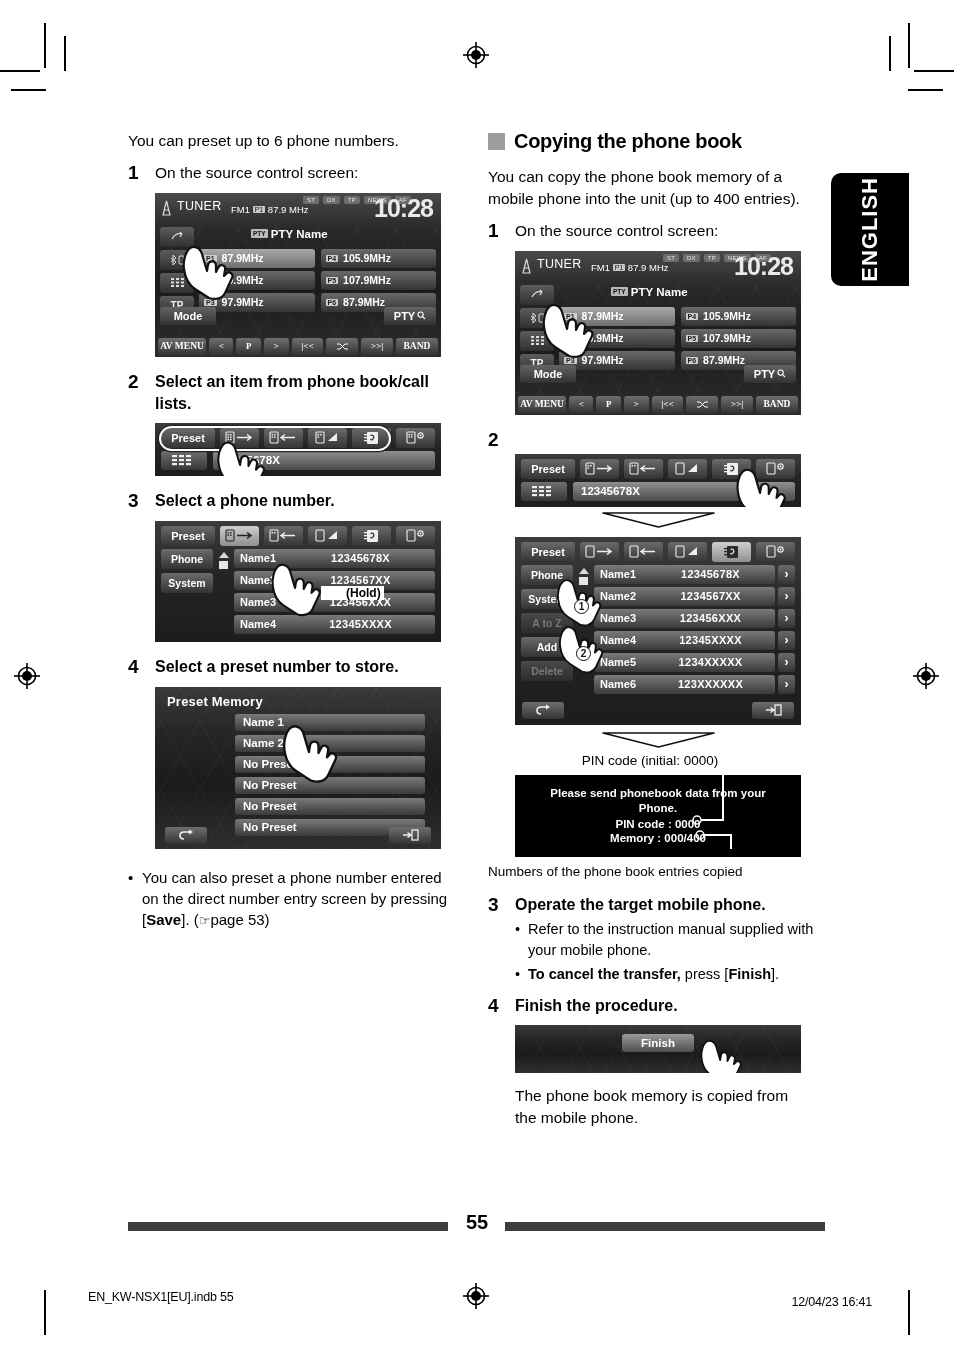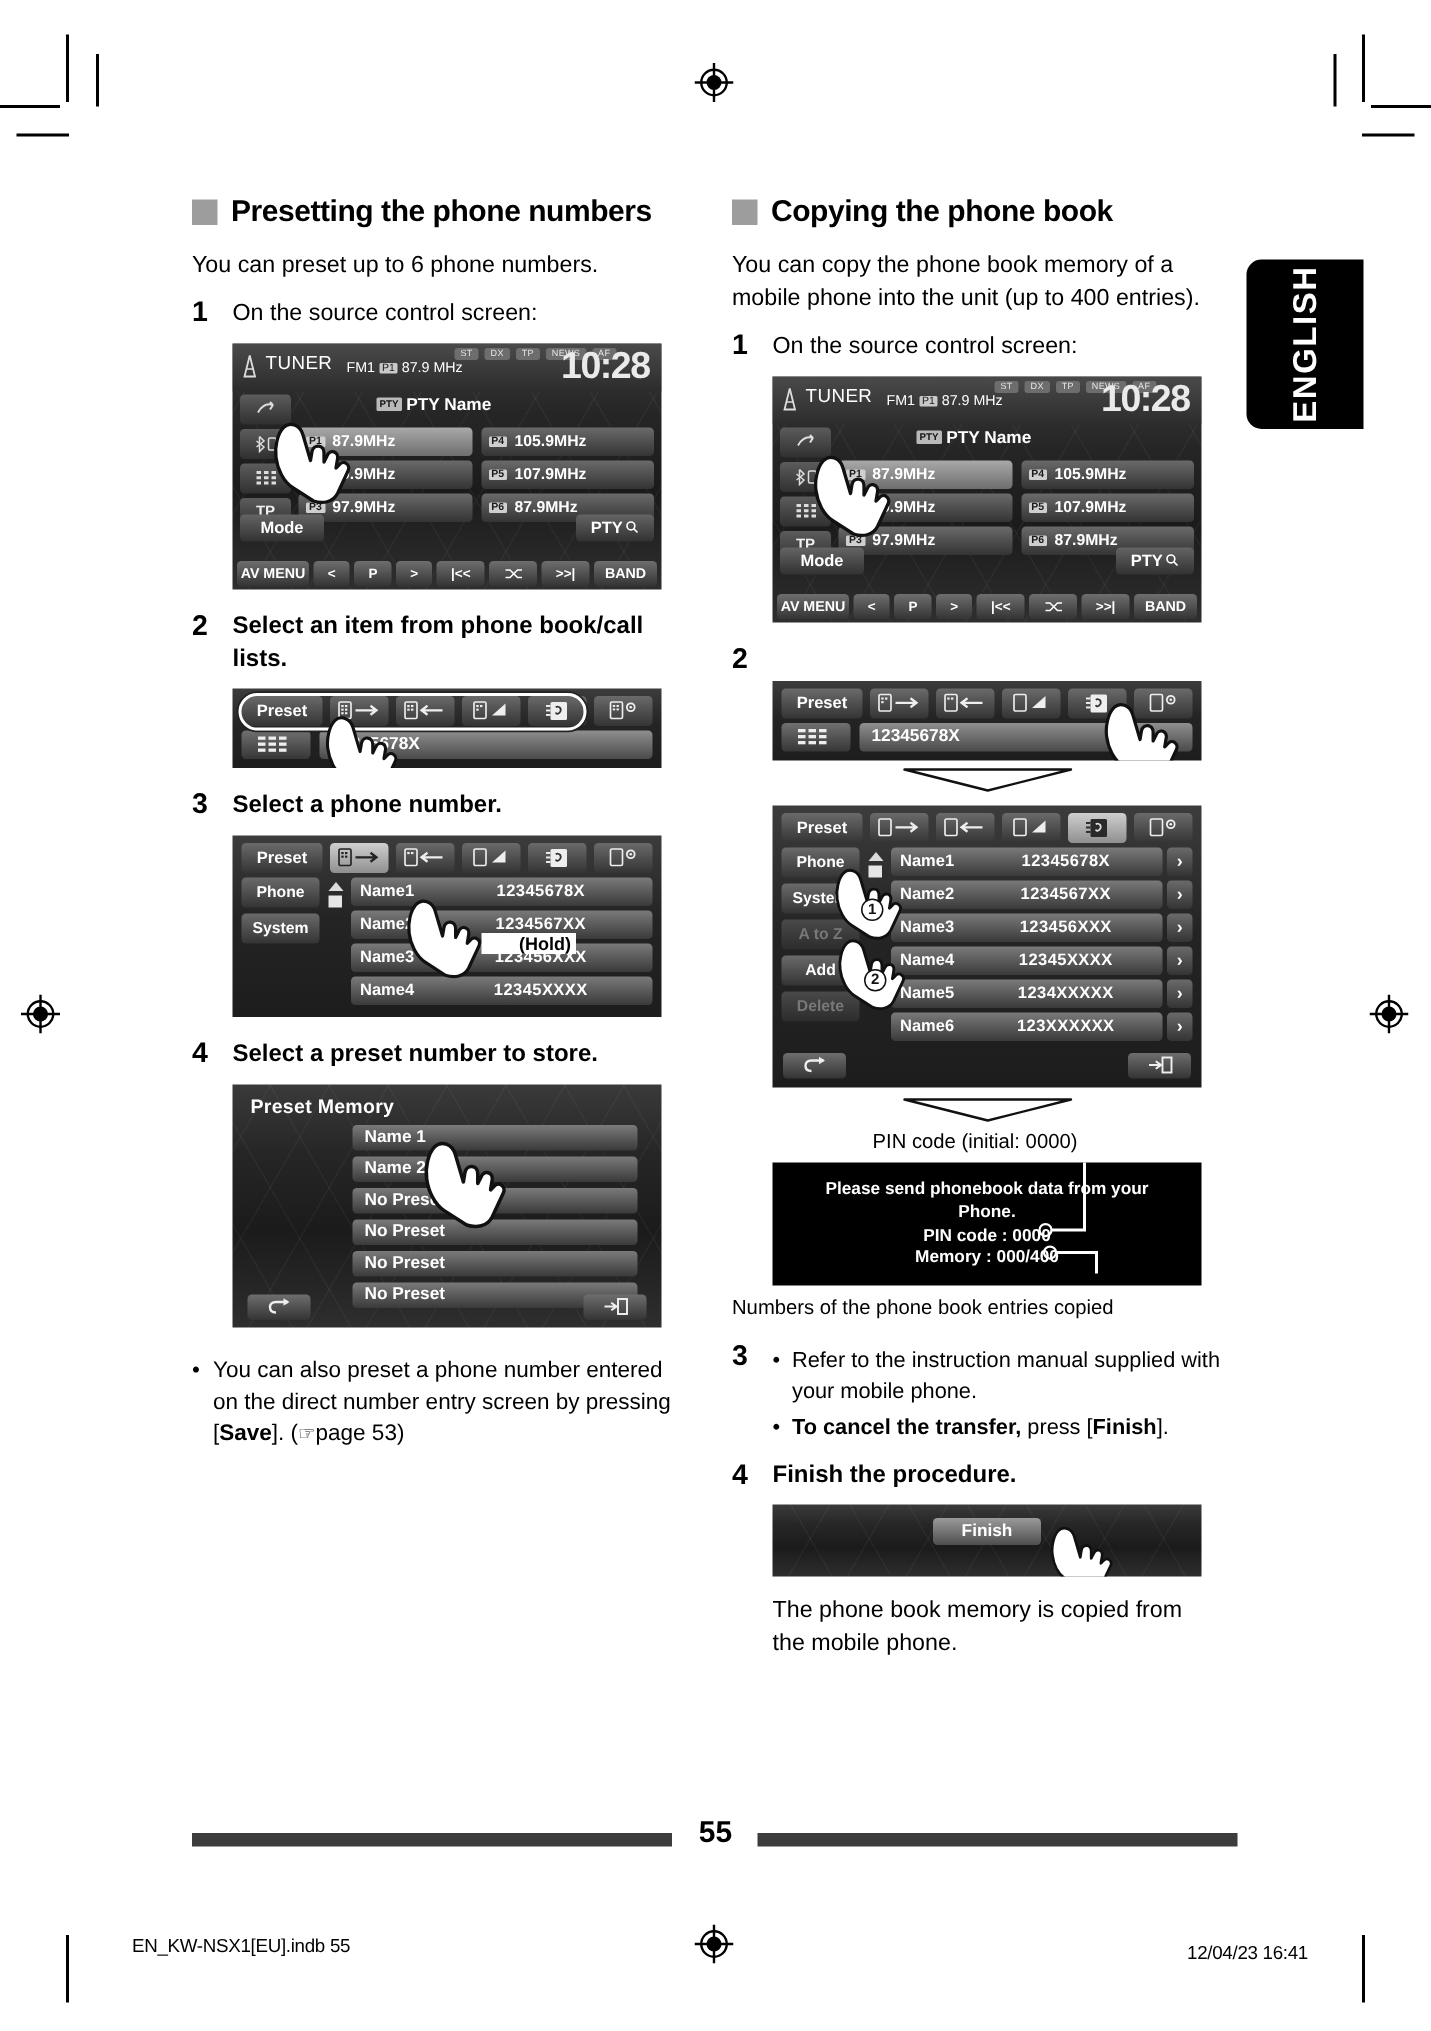--- a/index.html
+++ b/index.html
@@ -147,21 +147,21 @@
     font-size: 11px; font-weight: bold;
   }
   .tn-barrow {
     position: absolute; left: 3px; right: 3px; bottom: 2px; height: 17px;
     display: flex; gap: 3px;
   }
   .tn-barrow .k {
     flex: 1 1 auto; border-radius: 3px;
     background: linear-gradient(180deg,#6e6e6e,#333);
     display: flex; align-items: center; justify-content: center;
-    font-size: 9px; font-weight: bold; color: #fff;
+    font-size: 9px; font-weight: bold; color: #fff; font-family: Liberation Serif, serif;
   }
   .tn-barrow .k.w { flex: 0 0 48px; font-size: 9.5px; }
   .tn-barrow .k.b { flex: 0 0 42px; font-size: 9.5px; }
 
   
   .pb-toolbar {
     display: flex; gap: 5px; padding: 5px 6px 3px 6px;
   }
   .pb-btn {
     height: 20px; border-radius: 3px;
@@ -350,24 +350,20 @@
   <line x1="13" y1="0" x2="13" y2="26" stroke="#000" stroke-width="1.6"></line>
   <line x1="0" y1="13" x2="26" y2="13" stroke="#000" stroke-width="1.6"></line>
 </svg>
 
 <div class="lang-tab">
   <span>ENGLISH</span>
 </div>
 
 <div class="col col-left">
 
-  <div class="sec-head">
-    <div class="sec-sq"></div>
-    <div class="sec-title">Presetting the phone numbers</div>
-  </div>
 
   <div class="intro">You can preset up to 6 phone numbers.</div>
 
   <div class="step">
     <div class="step-num">1</div>
     <div class="step-body">
       <div class="step-text">On the source control screen:</div>
     </div>
   </div>
 
@@ -1085,20 +1081,21 @@
       <path d="M186 45 H208 V-4" fill="none" stroke="#fff" stroke-width="2"></path>
       <circle cx="185" cy="60" r="4" fill="none" stroke="#fff" stroke-width="1.5"></circle>
       <path d="M189 60 H216 V80" fill="none" stroke="#fff" stroke-width="2"></path>
     </svg>
   </div>
   <div class="cap cap-c" style="margin-top:6px;">Numbers of the phone book entries copied</div>
 
   <div class="step" style="margin-top:13px;">
     <div class="step-num">3</div>
     <div class="step-body">
+      <div class="step-text bold">Operate the target mobile phone.</div>
       <div class="bullet-sub">
         <div class="dot">•</div>
         <div>Refer to the instruction manual supplied with your mobile phone.</div>
       </div>
       <div class="bullet-sub">
         <div class="dot">•</div>
         <div>
           <span class="b">To cancel the transfer,</span><span> press [</span><span class="b">Finish</span><span>].</span>
         </div>
       </div>

